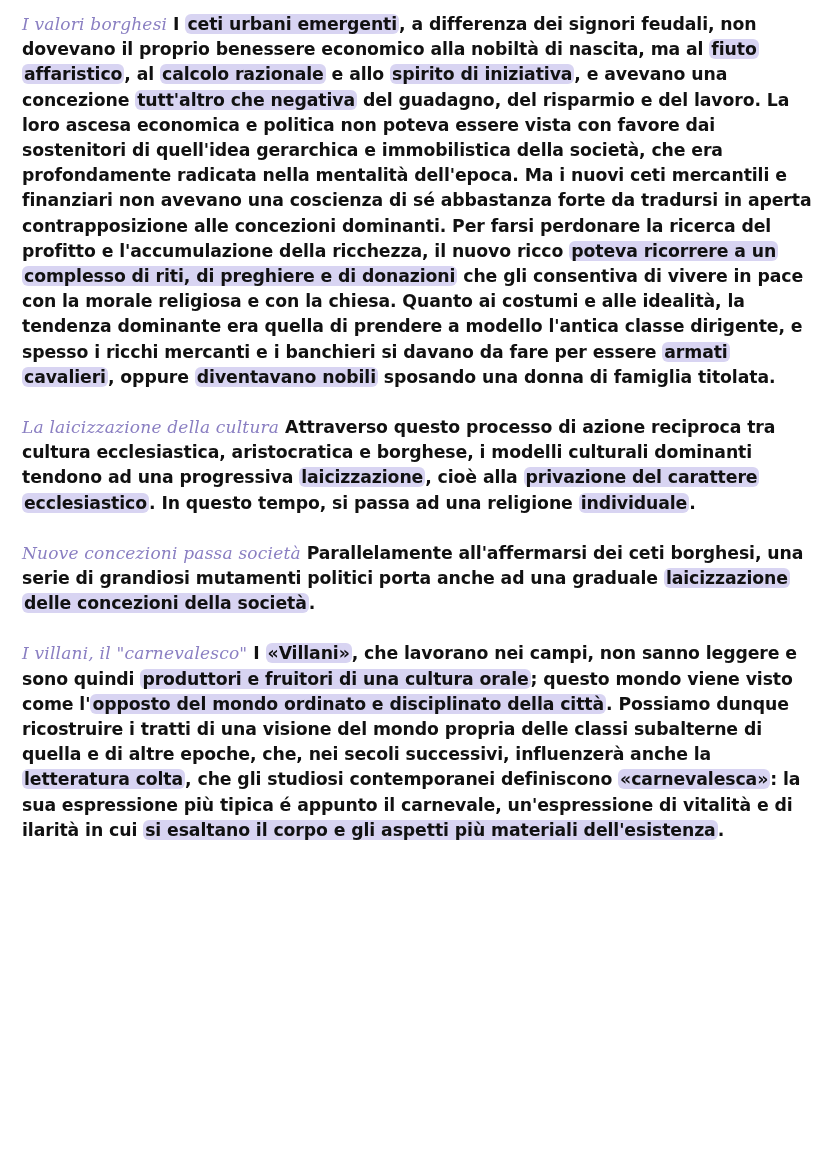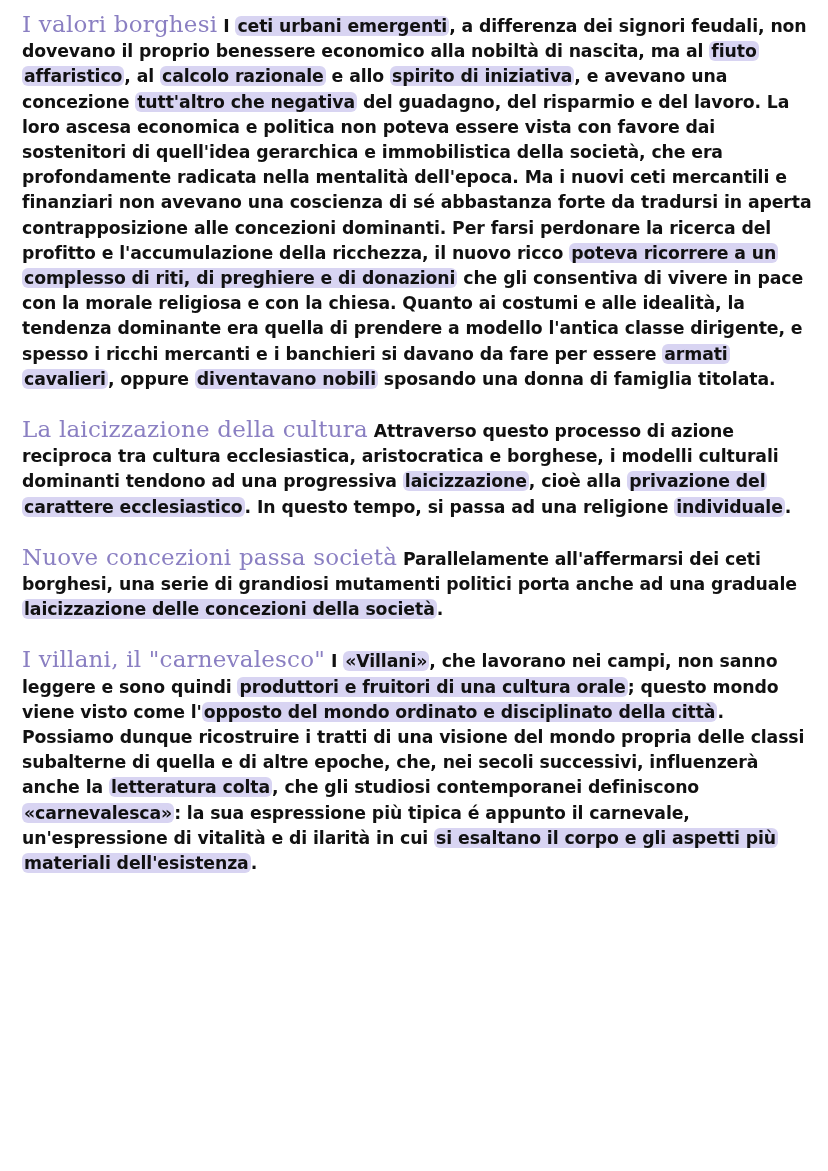--- a/index.html
+++ b/index.html
@@ -9,23 +9,24 @@
     font-family: "DejaVu Sans", sans-serif;
     font-weight: bold;
     font-size: 17.3px;
     line-height: 25.2px;
     color: #111111;
     margin: 0 0 25px 0;
     letter-spacing: -0.1px;
   }
   .heading {
     font-family: "DejaVu Serif", serif;
+    font-style: italic;
     font-weight: normal;
     color: #8a7fc2;
-    font-size: 23px;
+    font-size: 17px;
     letter-spacing: 0.2px;
   }
   .hl {
     background: #d8d4f2;
     border-radius: 6px;
     padding: 0 2px;
     box-decoration-break: clone;
     -webkit-box-decoration-break: clone;
   }
 </style>

